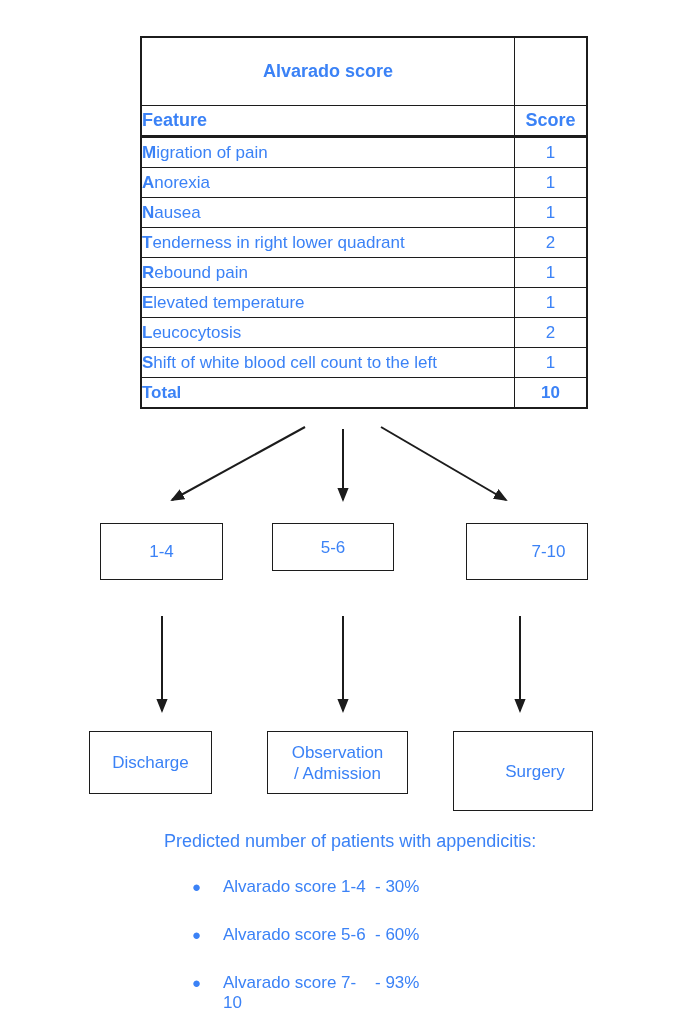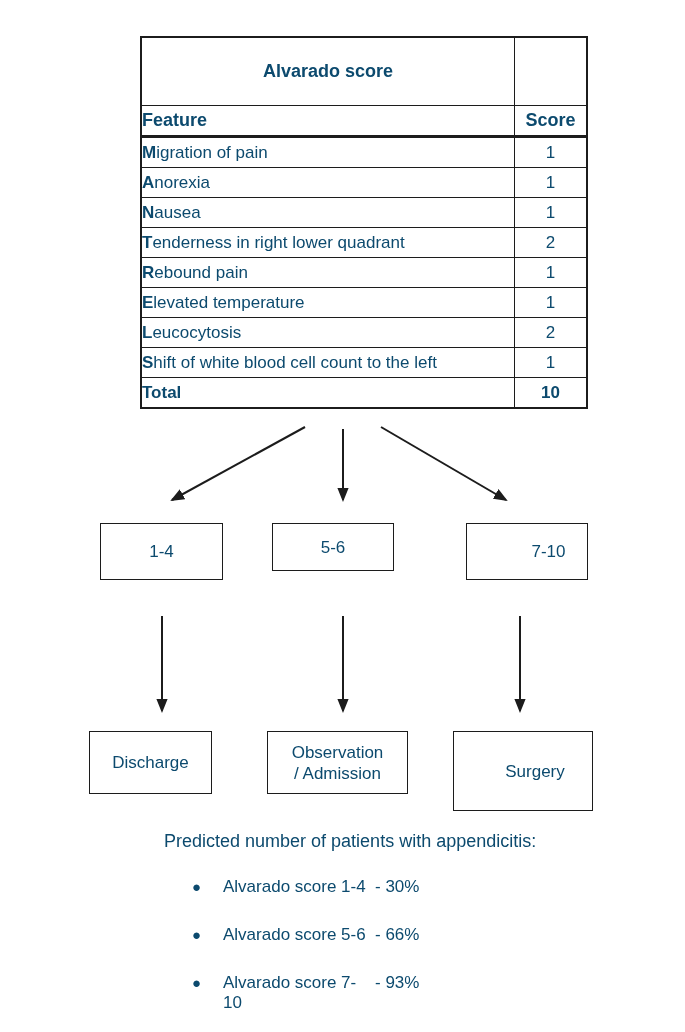--- a/index.html
+++ b/index.html
@@ -2,21 +2,21 @@
 <html><head>
 <meta charset="utf-8">
 <style>
   html, body { margin: 0; padding: 0; background: #ffffff; }
   #canvas {
     position: relative;
     width: 685px;
     height: 1032px;
     background: #ffffff;
     font-family: "Liberation Sans", sans-serif;
-    color: #0c4a6e;
+    color: #3b82f6;
     overflow: hidden;
   }
 
   
   table.alvarado {
     position: absolute;
     left: 140px;
     top: 36px;
     width: 443px;
     border-collapse: collapse;
@@ -207,21 +207,21 @@
 
   <ul class="prediction-list">
     <li>
       <span class="dot">●</span>
       <span class="b-label">Alvarado score 1-4</span>
       <span class="b-value">- 30%</span>
     </li>
     <li>
       <span class="dot">●</span>
       <span class="b-label">Alvarado score 5-6</span>
-      <span class="b-value">- 66%</span>
+      <span class="b-value">- 60%</span>
     </li>
     <li>
       <span class="dot">●</span>
       <span class="b-label">Alvarado score 7-10</span>
       <span class="b-value">- 93%</span>
     </li>
   </ul>
 
 </div>
 

